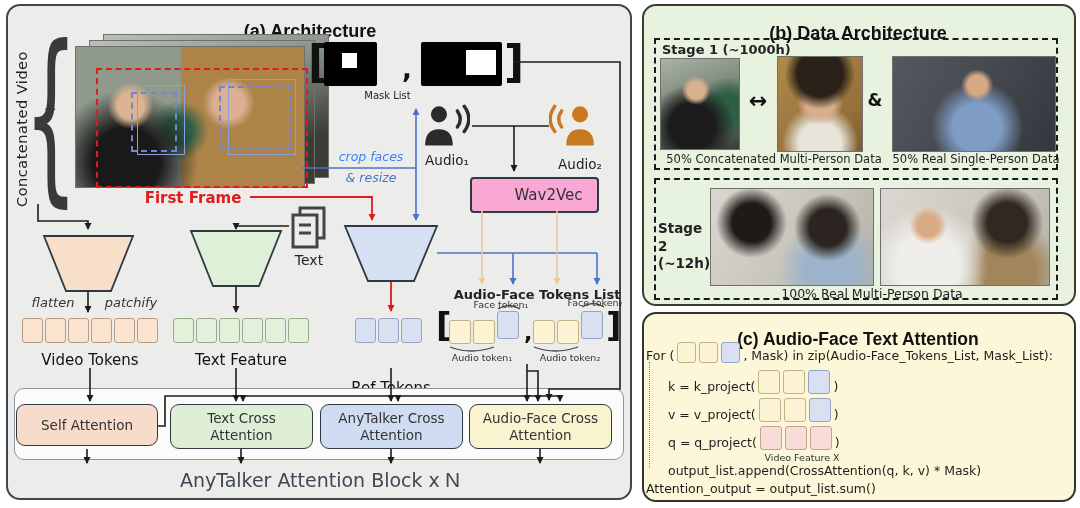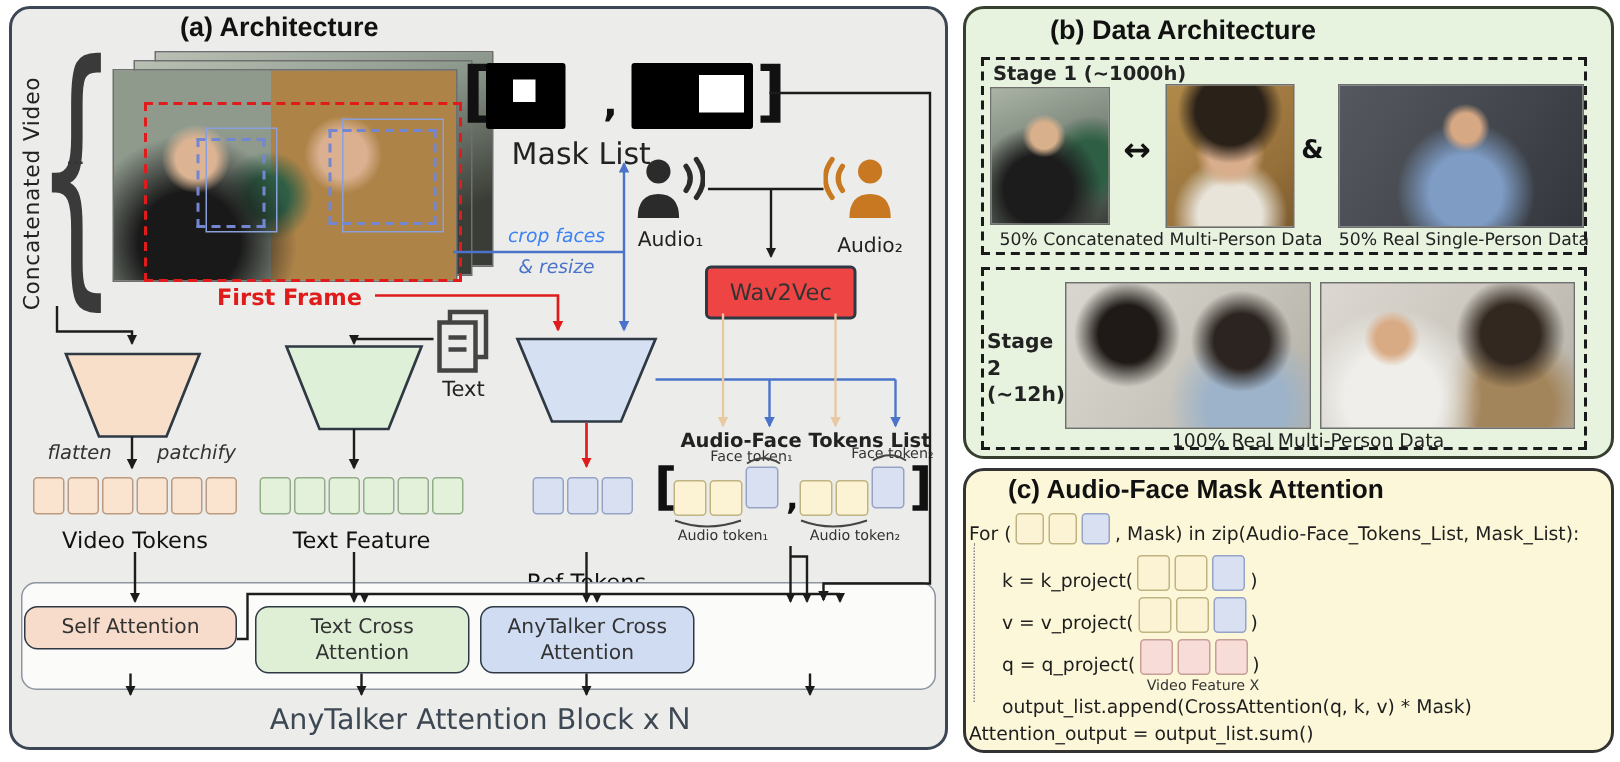--- a/index.html
+++ b/index.html
@@ -3,21 +3,21 @@
 <meta charset="utf-8">
 <style>
   html,body{margin:0;padding:0;background:#fff;}
   #canvas{position:relative;width:1080px;height:508px;overflow:hidden;background:#fff;
           font-family:"DejaVu Sans",sans-serif;color:#23282e;}
   .abs{position:absolute;}
   .panel{position:absolute;border-radius:14px;box-sizing:border-box;}
   #panel-a{left:6px;top:4px;width:626px;height:496px;background:#ECEDEA;border:2px solid #3c4654;}
   #panel-b{left:642px;top:4px;width:434px;height:302px;background:#E7F2DF;border:2px solid #37402f;}
   #panel-c{left:642px;top:312px;width:434px;height:190px;background:#FBF7D8;border:2px solid #333;}
-  .ptitle{font-family:"Liberation Sans",sans-serif;font-weight:bold;font-size:18px;color:#111;}
+  .ptitle{font-family:"Liberation Sans",sans-serif;font-weight:bold;font-size:18px;color:#111;text-align:center;margin-top:13px;}
   .lbl{text-align:center;}
   .it{font-style:italic;}
   .tokrow{position:absolute;display:flex;gap:2px;}
   .tok{width:21px;height:25px;border-radius:3px;border:1.2px solid #999;box-sizing:border-box;}
   .tok.sm{width:19px;height:21px;}
   .tok.md{width:22px;height:24px;}
   .tok.peach{background:#FAE3CF;border-color:#ba9b82;}
   .tok.green{background:#E3F1DA;border-color:#93ad89;}
   .tok.blue{background:#D8E0F2;border-color:#96a3c6;}
   .tok.yellow{background:#FCF3D4;border-color:#bfb381;}
@@ -88,41 +88,41 @@
 
   <div class="abs bracket" style="left:308px;top:40px;font-size:44px;">[</div>
   <div class="abs" style="left:324px;top:42px;width:53px;height:44px;background:#000;border-radius:2px;">
     <div class="abs" style="left:18px;top:11px;width:15px;height:15px;background:#fff;"></div>
   </div>
   <div class="abs bracket" style="left:402px;top:56px;font-size:26px;">,</div>
   <div class="abs" style="left:421px;top:42px;width:81px;height:44px;background:#000;border-radius:2px;">
     <div class="abs" style="left:45px;top:8px;width:30px;height:25px;background:#fff;"></div>
   </div>
   <div class="abs bracket" style="left:504px;top:40px;font-size:44px;">]</div>
-  <div class="abs lbl" style="left:330px;top:90px;width:115px;font-size:20px;color:#222;">Mask List</div>
+  <div class="abs lbl" style="left:330px;top:90px;width:115px;font-size:10px;color:#222;">Mask List</div>
 
   <div class="abs lbl it" style="left:330px;top:149px;width:82px;font-size:12.5px;color:#3b82f6;">crop faces</div>
   <div class="abs lbl it" style="left:334px;top:170px;width:74px;font-size:12.5px;color:#4a73c9;">&amp; resize</div>
 
   <svg class="abs" style="left:424px;top:104px;" width="46" height="46" viewBox="0 0 40 40">
     <circle cx="13" cy="9" r="7" fill="#2b2b2b"></circle>
     <path d="M1,36 q0,-14 12,-14 q12,0 12,14 z" fill="#2b2b2b"></path>
     <path d="M29,6 q5,7 0,14" stroke="#2b2b2b" stroke-width="3" fill="none" stroke-linecap="round"></path>
     <path d="M35,2 q8,11 0,22" stroke="#2b2b2b" stroke-width="3" fill="none" stroke-linecap="round"></path>
   </svg>
   <div class="abs lbl" style="left:418px;top:152px;width:58px;font-size:13.5px;color:#222;">Audio₁</div>
   <svg class="abs" style="left:549px;top:104px;transform:scaleX(-1);" width="46" height="46" viewBox="0 0 40 40">
     <circle cx="13" cy="9" r="7" fill="#c87820"></circle>
     <path d="M1,36 q0,-14 12,-14 q12,0 12,14 z" fill="#c87820"></path>
     <path d="M29,6 q5,7 0,14" stroke="#c87820" stroke-width="3" fill="none" stroke-linecap="round"></path>
     <path d="M35,2 q8,11 0,22" stroke="#c87820" stroke-width="3" fill="none" stroke-linecap="round"></path>
   </svg>
   <div class="abs lbl" style="left:550px;top:156px;width:60px;font-size:13.5px;color:#222;">Audio₂</div>
 
-  <div class="abs" style="left:470px;top:177px;width:97px;height:32px;background:#ef4444;border:2px solid #2e3944;border-radius:4px;display:flex;align-items:center;justify-content:center;font-size:15px;color:#333;">Wav2Vec</div>
+  <div class="abs" style="left:470px;top:177px;width:97px;height:32px;background:#f9a8d4;border:2px solid #2e3944;border-radius:4px;display:flex;align-items:center;justify-content:center;font-size:15px;color:#333;padding-left:28px;">Wav2Vec</div>
 
   <svg class="abs" style="left:289px;top:206px;" width="40" height="46" viewBox="0 0 40 46">
     <rect x="11" y="2" width="24" height="30" fill="#ECEDEA" stroke="#444" stroke-width="3"></rect>
     <rect x="4" y="9" width="24" height="32" fill="#ECEDEA" stroke="#444" stroke-width="3"></rect>
     <line x1="10" y1="19" x2="22" y2="19" stroke="#444" stroke-width="3"></line>
     <line x1="10" y1="27" x2="22" y2="27" stroke="#444" stroke-width="3"></line>
   </svg>
   <div class="abs lbl" style="left:287px;top:252px;width:44px;font-size:14px;color:#222;">Text</div>
 
   <div class="abs lbl" style="left:58px;top:243px;width:58px;font-size:14px;line-height:1.25;color:#333;">
@@ -169,23 +169,24 @@
   <div class="abs tok blue md" style="left:497px;top:311px;height:28px;"></div>
   <div class="abs bracket" style="left:524px;top:322px;font-size:22px;">,</div>
   <div class="abs tok yellow md" style="left:533px;top:320px;"></div>
   <div class="abs tok yellow md" style="left:557px;top:320px;"></div>
   <div class="abs tok blue md" style="left:581px;top:311px;height:28px;"></div>
   <div class="abs bracket" style="left:606px;top:308px;font-size:34px;">]</div>
   <div class="abs lbl" style="left:438px;top:352px;width:88px;font-size:9.5px;color:#333;">Audio token₁</div>
   <div class="abs lbl" style="left:526px;top:352px;width:88px;font-size:9.5px;color:#333;">Audio token₂</div>
 
   <div class="abs" style="left:14px;top:388px;width:608px;height:70px;background:#FBFBFA;border:1.6px solid #8d959e;border-radius:10px;"></div>
-  <div class="block" style="left:16px;top:404px;width:142px;height:29px;background:#F7DCCB;">Self Attention</div>
+  <div class="block" style="left:16px;top:404px;width:142px;height:42px;background:#F7DCCB;">Self Attention</div>
   <div class="block" style="left:170px;top:404px;width:143px;height:45px;background:#DFEFD6;">Text Cross Attention</div>
   <div class="block" style="left:320px;top:404px;width:143px;height:45px;background:#CFDCF2;">AnyTalker Cross Attention</div>
+  <div class="block" style="left:469px;top:404px;width:143px;height:45px;background:#FAF3CF;">Audio-Face Cross Attention</div>
   <div class="abs lbl" style="left:130px;top:468px;width:380px;color:#3d4854;">
     <span style="font-size:19px;">AnyTalker Attention Block x</span>
     <span style="font-size:21px;font-family:'Liberation Sans',sans-serif;">N</span>
   </div>
 
   <div id="panel-b" class="panel"></div>
   <div class="abs ptitle" style="left:700px;top:10px;width:316px;">(b) Data Architecture</div>
   <div class="dashedbox" style="left:654px;top:38px;width:404px;height:132px;border:2px dashed #1a1a1a;"></div>
   <div class="abs" style="left:662px;top:42px;width:160px;font-size:13px;font-weight:bold;color:#222;">Stage 1 (~1000h)</div>
   <div class="photo ph-b1" style="left:660px;top:58px;width:80px;height:92px;"></div>
@@ -198,21 +199,21 @@
   <div class="dashedbox" style="left:654px;top:178px;width:404px;height:122px;border:2px dashed #1a1a1a;"></div>
   <div class="abs" style="left:658px;top:220px;width:52px;font-size:13.5px;font-weight:bold;color:#222;line-height:1.3;">
     <div>Stage 2</div>
     <div>(~12h)</div>
   </div>
   <div class="photo ph-b4" style="left:710px;top:188px;width:164px;height:98px;"></div>
   <div class="photo ph-b5" style="left:880px;top:188px;width:170px;height:98px;"></div>
   <div class="abs lbl" style="left:742px;top:286px;width:260px;font-size:12.5px;color:#222;">100% Real Multi-Person Data</div>
 
   <div id="panel-c" class="panel"></div>
-  <div class="abs ptitle" style="left:672px;top:316px;width:372px;font-size:17.5px;">(c) Audio-Face Mask Attention</div>
+  <div class="abs ptitle" style="left:672px;top:316px;width:372px;font-size:17.5px;">(c) Audio-Face Text Attention</div>
   <div class="abs" style="left:649px;top:362px;width:1px;height:106px;border-left:1.5px dotted #888;"></div>
 
   <div class="codeline" style="left:646px;top:342px;">
     <span>For (</span>
     <span class="tok yellow sm"></span>
     <span class="tok yellow sm"></span>
     <span class="tok blue sm"></span>
     <span>, Mask) in zip(Audio-Face_Tokens_List, Mask_List):</span>
   </div>
   <div class="codeline" style="left:668px;top:370px;">

